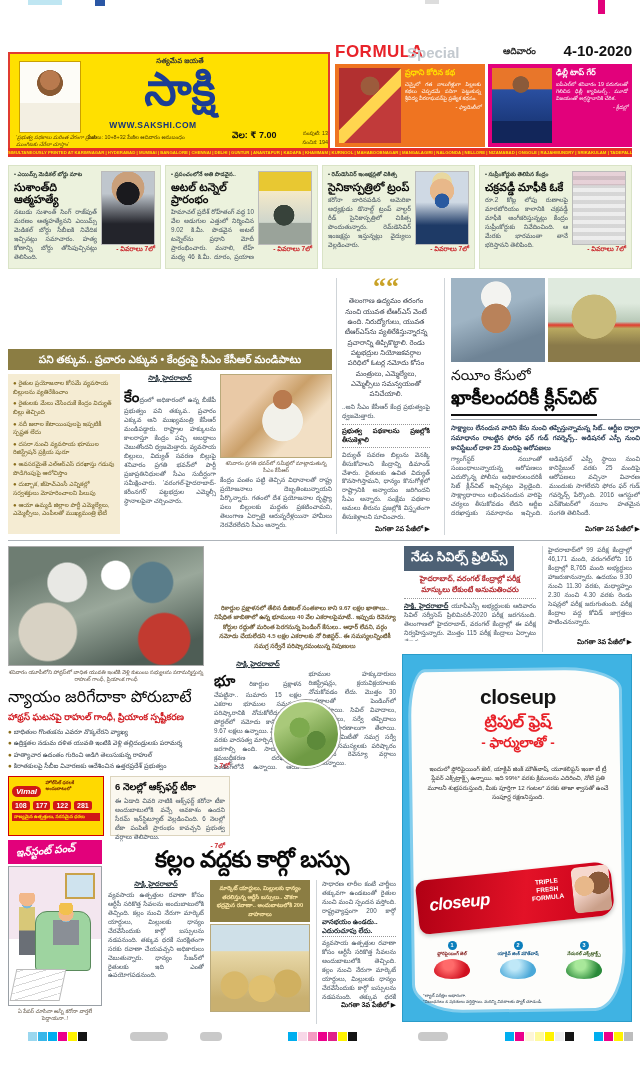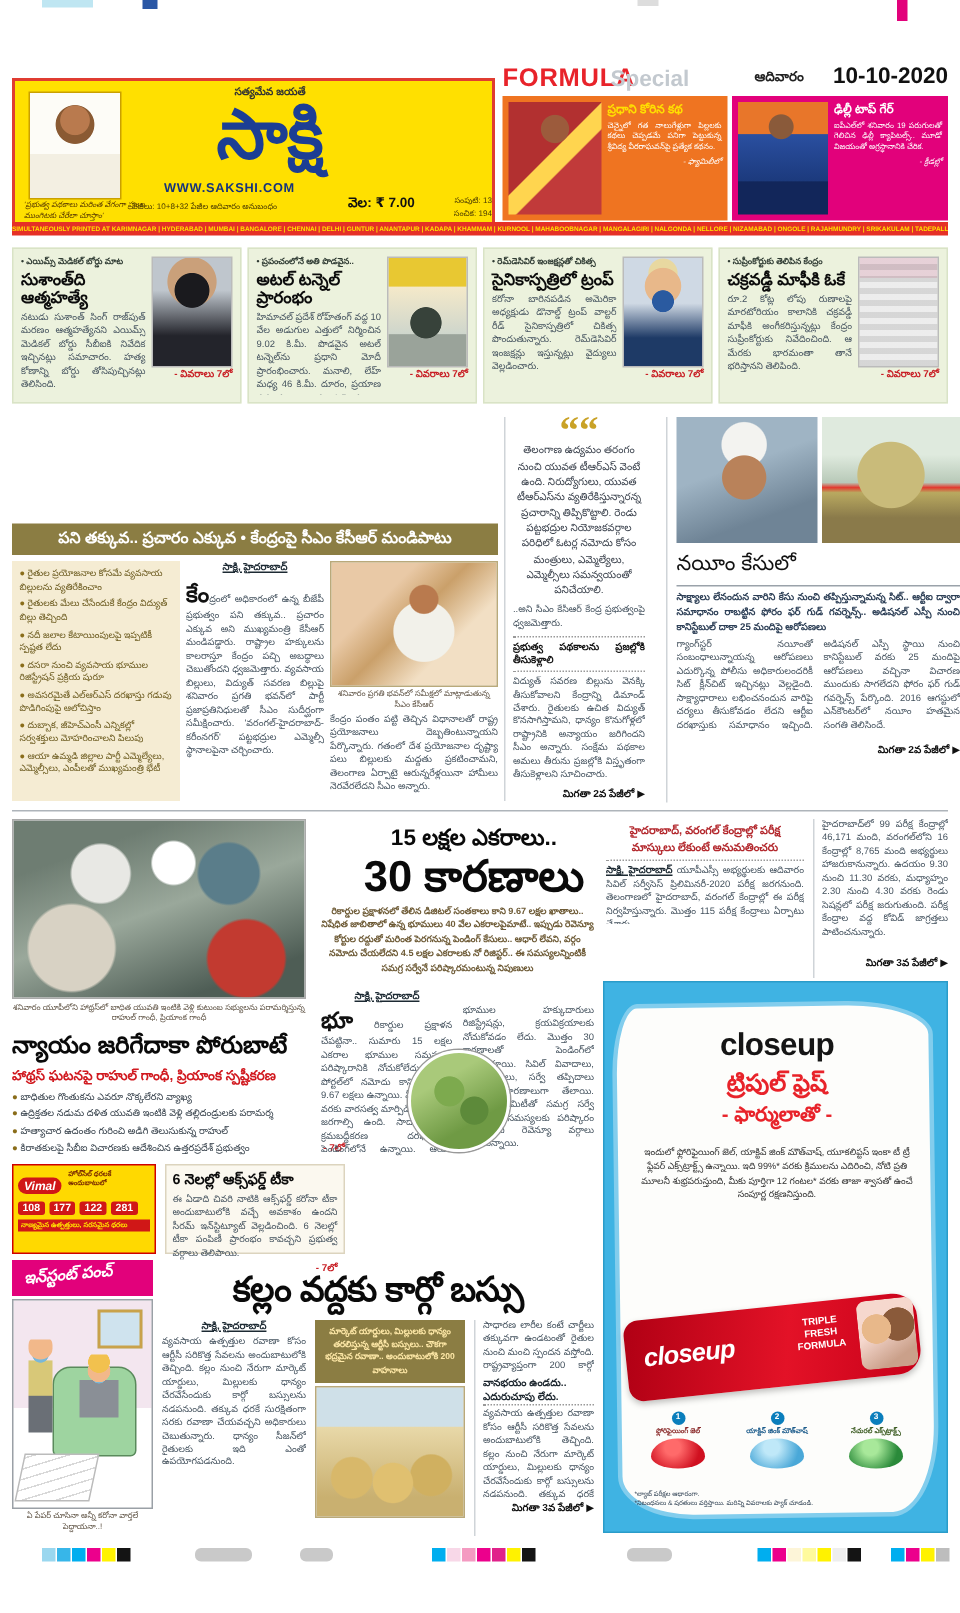--- a/index.html
+++ b/index.html
@@ -48,21 +48,21 @@
   .quote-txt{font-size:6.9px;line-height:1.5;color:#3a414c;text-align:center;}
   .quote-sub{font-size:6.6px;font-weight:bold;color:#111;border-top:1px dotted #999;border-bottom:1px dotted #999;padding:2px 0;margin:3px 0;text-align:justify;}
   .nay-kick{font-size:14px;color:#111;}
   .nay-head{font-size:19px;font-weight:900;color:#0a0a0a;border-bottom:2px solid #111;display:inline-block;padding-bottom:1px;}
   .nay-intro{font-size:6.5px;font-weight:bold;color:#2e4057;line-height:1.5;text-align:justify;border-top:1px solid #9aa2aa;padding-top:3px;margin-top:3px;}
   .cols2{columns:2;column-gap:7px;}
   .rule-l{border-left:1px solid #cfd4d8;}
   
   .divider{border-top:1.5px solid #aeb4ba;}
   .cap{font-size:5.4px;color:#5d5142;line-height:1.3;text-align:center;}
-  .hath-head{font-size:16px;font-weight:700;color:#0a0a0a;}
+  .hath-head{font-size:16px;font-weight:400;color:#0a0a0a;}
   .hath-sub{font-size:9px;font-weight:bold;color:#d11a20;margin:2px 0 3px;}
   .hath-li{font-size:6.4px;color:#333e48;line-height:1.45;margin-bottom:2px;}
   .acr-h1{font-size:15px;font-weight:900;color:#0a0a0a;text-align:center;}
   .acr-h2{font-size:29px;font-weight:900;color:#0a0a0a;text-align:center;line-height:1.05;}
   .acr-intro{font-size:6.1px;color:#6d5a35;font-weight:bold;line-height:1.55;text-align:center;}
   .civ-head{background:#4e6175;color:#fff;font-weight:900;font-size:12.5px;padding:4px 7px;display:inline-block;}
   .civ-sub{font-size:7.4px;font-weight:bold;color:#b3282d;text-align:center;line-height:1.45;border-bottom:1px dotted #999;padding:3px 0;}
   .ox-head{font-size:9.5px;font-weight:900;color:#0a0a0a;}
   
   .vimal{background:#ffd900;border:1px solid #d00000;box-sizing:border-box;overflow:hidden;}
@@ -124,21 +124,21 @@
     <div class="abs mast-small" style="left:78px;top:80px;width:140px;">పేజీలు: 10+8+32 పేజీల ఆదివారం అనుబంధం</div>
     <div class="abs" style="left:222px;top:76px;width:60px;font-size:9px;font-weight:900;color:#111;">వెల: ₹ 7.00</div>
     <div class="abs mast-small" style="left:276px;top:76px;width:42px;text-align:right;">సంపుటి: 13</div>
     <div class="abs mast-small" style="left:276px;top:85px;width:42px;text-align:right;">సంచిక: 194</div>
   </div>
 
   <div class="abs" style="left:335px;top:42px;width:297px;height:105px;">
     <span class="sunday" style="position:absolute;left:0;top:0;">FORMULA</span>
     <span class="special" style="position:absolute;left:72px;top:2px;">Special</span>
     <span class="weekday" style="position:absolute;left:168px;top:4px;">ఆదివారం</span>
-    <span class="hdate" style="position:absolute;right:0;top:0;">10-10-2020</span>
+    <span class="hdate" style="position:absolute;right:0;top:0;">4-10-2020</span>
 
     <div class="abs promo" style="left:153px;top:22px;width:144px;height:83px;background:#e2017b;">
       <div class="ph" style="width:60px;height:75px;background:
         radial-gradient(circle at 48% 22%, #8a5a3a 12%, transparent 13%),
         linear-gradient(180deg,#e8762a 28%, #2a4fa0 29%, #1c3a7d 70%, #12265a 71%);"></div>
       <div style="flex:1;">
         <div class="promo-title" style="color:#fff;">ఢిల్లీ టాప్ గేర్</div>
         <div class="promo-body">ఐపీఎల్‌లో శనివారం 19 పరుగులతో గెలిచిన ఢిల్లీ క్యాపిటల్స్.. మూడో విజయంతో అగ్రస్థానానికి చేరిక.</div>
         <div class="promo-tag">- క్రీడల్లో</div>
       </div>
@@ -259,20 +259,21 @@
     <div style="display:flex;gap:3px;">
       <div class="ph" style="width:94px;height:84px;background:
         radial-gradient(circle at 48% 48%, #b9825a 22%, transparent 23%),
         radial-gradient(circle at 48% 22%, #f3f3f0 18%, transparent 19%),
         linear-gradient(160deg,#9fb4c4 40%, #6f8496 75%);"></div>
       <div class="ph" style="width:92px;height:84px;background:
         radial-gradient(ellipse at 50% 46%, #c9bb7a 34%, transparent 35%),
         linear-gradient(180deg,#dfeade 30%, #b8c9b8 52%, #e23b2e 56%, #b9a960 60%, #8a7a4a 80%);"></div>
     </div>
     <div class="nay-kick" style="margin-top:5px;">నయీం కేసులో</div>
+    <div><span class="nay-head">ఖాకీలందరికీ క్లీన్‌చిట్</span></div>
     <div class="nay-intro">సాక్ష్యాలు లేనందున వారిని కేసు నుంచి తప్పిస్తున్నామన్న సిట్.. ఆర్టీఐ ద్వారా సమాధానం రాబట్టిన ఫోరం ఫర్ గుడ్ గవర్నెన్స్.. అడిషనల్ ఎస్పీ నుంచి కానిస్టేబుల్ దాకా 25 మందిపై ఆరోపణలు</div>
     <div class="body-txt cols2" style="margin-top:3px;height:70px;">గ్యాంగ్‌స్టర్ నయీంతో సంబంధాలున్నాయన్న ఆరోపణలు ఎదుర్కొన్న పోలీసు అధికారులందరికీ సిట్ క్లీన్‌చిట్ ఇచ్చినట్లు వెల్లడైంది. సాక్ష్యాధారాలు లభించనందున వారిపై చర్యలు తీసుకోవడం లేదని ఆర్టీఐ దరఖాస్తుకు సమాధానం ఇచ్చింది. అడిషనల్ ఎస్పీ స్థాయి నుంచి కానిస్టేబుల్ వరకు 25 మందిపై ఆరోపణలు వచ్చినా విచారణ ముందుకు సాగలేదని ఫోరం ఫర్ గుడ్ గవర్నెన్స్ పేర్కొంది. 2016 ఆగస్టులో ఎన్‌కౌంటర్‌లో నయీం హతమైన సంగతి తెలిసిందే.</div>
     <div class="more">మిగతా 2వ పేజీలో ▶</div>
   </div>
 
   <div class="abs divider" style="left:8px;top:540px;width:624px;"></div>
 
   <div class="abs ph" style="left:8px;top:546px;width:196px;height:120px;border:1px solid #aaa;box-sizing:border-box;background:
     radial-gradient(circle at 30% 30%, #e8e8e4 12%, transparent 13%),
     radial-gradient(circle at 55% 24%, #ffffff 10%, transparent 11%),
@@ -302,40 +303,37 @@
     </div>
     <div class="vtxt" style="margin-top:3px;background:#d01717;color:#ffe000;padding:1px 2px;">నాణ్యమైన ఉత్పత్తులు, సరసమైన ధరలు</div>
   </div>
 
   <div class="abs" style="left:110px;top:776px;width:120px;height:60px;border:1px solid #dcd4be;box-sizing:border-box;padding:4px;background:#fbf8ef;">
     <div class="ox-head">6 నెలల్లో ఆక్స్‌ఫర్డ్ టీకా</div>
     <div class="body-txt" style="margin-top:2px;">ఈ ఏడాది చివరి నాటికి ఆక్స్‌ఫర్డ్ కరోనా టీకా అందుబాటులోకి వచ్చే అవకాశం ఉందని సీరమ్ ఇన్‌స్టిట్యూట్ వెల్లడించింది. 6 నెలల్లో టీకా పంపిణీ ప్రారంభం కావచ్చని ప్రభుత్వ వర్గాలు తెలిపాయి.</div>
     <div class="page7">- 7లో</div>
   </div>
 
-  <div class="abs" style="left:236px;top:550px;width:160px;">
-    <div class="acr-h1">15 లక్షల ఎకరాలు..</div>
-    <div class="acr-h2">30 కారణాలు</div>
-  </div>
   <div class="abs acr-intro" style="left:214px;top:603px;width:182px;">రికార్డుల ప్రక్షాళనలో తేలిన డిజిటల్ సంతకాలు కాని 9.67 లక్షల ఖాతాలు.. నిషేధిత జాబితాలో ఉన్న భూములు 40 వేల ఎకరాలపైమాటే.. ఇప్పుడు రెవెన్యూ కోర్టుల రద్దుతో మరింత పెరగనున్న పెండింగ్ కేసులు.. ఆధార్ లేవని, వర్గం నమోదు చేయలేదని 4.5 లక్షల ఎకరాలకు నో రిజిస్టర్.. ఈ సమస్యలన్నింటికీ సమగ్ర సర్వేనే పరిష్కారమంటున్న నిపుణులు</div>
   <div class="abs dateline" style="left:214px;top:660px;width:88px;">సాక్షి, హైదరాబాద్</div>
   <div class="abs" style="left:214px;top:670px;width:182px;height:166px;overflow:hidden;">
     <div class="cols2 body-txt" style="height:166px;">
       <span class="dropcap">భూ</span>
       <span>రికార్డుల ప్రక్షాళన చేపట్టినా.. సుమారు 15 లక్షల ఎకరాల భూముల సమస్యలు పరిష్కారానికి నోచుకోలేదు. ధరణి పోర్టల్‌లో నమోదు కాని ఖాతాలు 9.67 లక్షలు ఉన్నాయి. వీటిలో చాలా వరకు వారసత్వ మార్పిడి, పంపకాలు జరగాల్సి ఉంది. సాదాబైనామాల క్రమబద్ధీకరణ దరఖాస్తులూ పెండింగ్‌లోనే ఉన్నాయి.</span>
       <span>ఆయా భూముల హక్కుదారులు రిజిస్ట్రేషన్లు, క్రయవిక్రయాలకు నోచుకోవడం లేదు. మొత్తం 30 కారణాలతో పెండింగ్‌లో పడిపోయాయి. సివిల్ వివాదాలు, కోర్టు కేసులు, సర్వే తప్పిదాలు ఇందుకు కారణాలుగా తేలాయి. నిపుణుల కమిటీతో సమగ్ర సర్వే చేస్తేనే ఈ సమస్యలకు పరిష్కారం లభిస్తుందని రెవెన్యూ వర్గాలు చెబుతున్నాయి.</span>
     </div>
   </div>
   <div class="abs ph" style="left:272px;top:700px;width:64px;height:64px;border-radius:50%;border:2px solid #fff;box-shadow:0 0 0 1px #999;background:
     radial-gradient(circle at 40% 40%, #7daa4e 18%, transparent 19%),
     radial-gradient(circle at 66% 60%, #5d8a3a 16%, transparent 17%),
     linear-gradient(150deg,#a9c97a 30%, #6f9a44 70%);"></div>
 
   <div class="abs" style="left:404px;top:546px;width:228px;height:106px;">
     <div style="width:132px;">
+      <span class="civ-head">నేడు సివిల్స్ ప్రిలిమ్స్</span>
       <div class="civ-sub"><span>హైదరాబాద్, వరంగల్ కేంద్రాల్లో పరీక్ష</span><br>
       <span>మాస్కులు లేకుంటే అనుమతించరు</span></div>
       <div class="body-txt" style="margin-top:2px;height:40px;"><span class="dateline" style="display:inline;">సాక్షి, హైదరాబాద్</span> <span>యూపీఎస్సీ అభ్యర్థులకు ఆదివారం సివిల్ సర్వీసెస్ ప్రిలిమినరీ-2020 పరీక్ష జరగనుంది. తెలంగాణలో హైదరాబాద్, వరంగల్ కేంద్రాల్లో ఈ పరీక్ష నిర్వహిస్తున్నారు. మొత్తం 115 పరీక్ష కేంద్రాలు ఏర్పాటు చేశారు.</span></div>
     </div>
     <div class="abs rule-l" style="left:138px;top:0;width:90px;height:106px;padding-left:5px;box-sizing:border-box;overflow:hidden;">
       <div class="body-txt" style="height:92px;">హైదరాబాద్‌లో 99 పరీక్ష కేంద్రాల్లో 46,171 మంది, వరంగల్‌లోని 16 కేంద్రాల్లో 8,765 మంది అభ్యర్థులు హాజరుకానున్నారు. ఉదయం 9.30 నుంచి 11.30 వరకు, మధ్యాహ్నం 2.30 నుంచి 4.30 వరకు రెండు సెషన్లలో పరీక్ష జరుగుతుంది. పరీక్ష కేంద్రాల వద్ద కోవిడ్ జాగ్రత్తలు పాటించనున్నారు.</div>
       <div class="more">మిగతా 3వ పేజీలో ▶</div>
     </div>
   </div>
 

